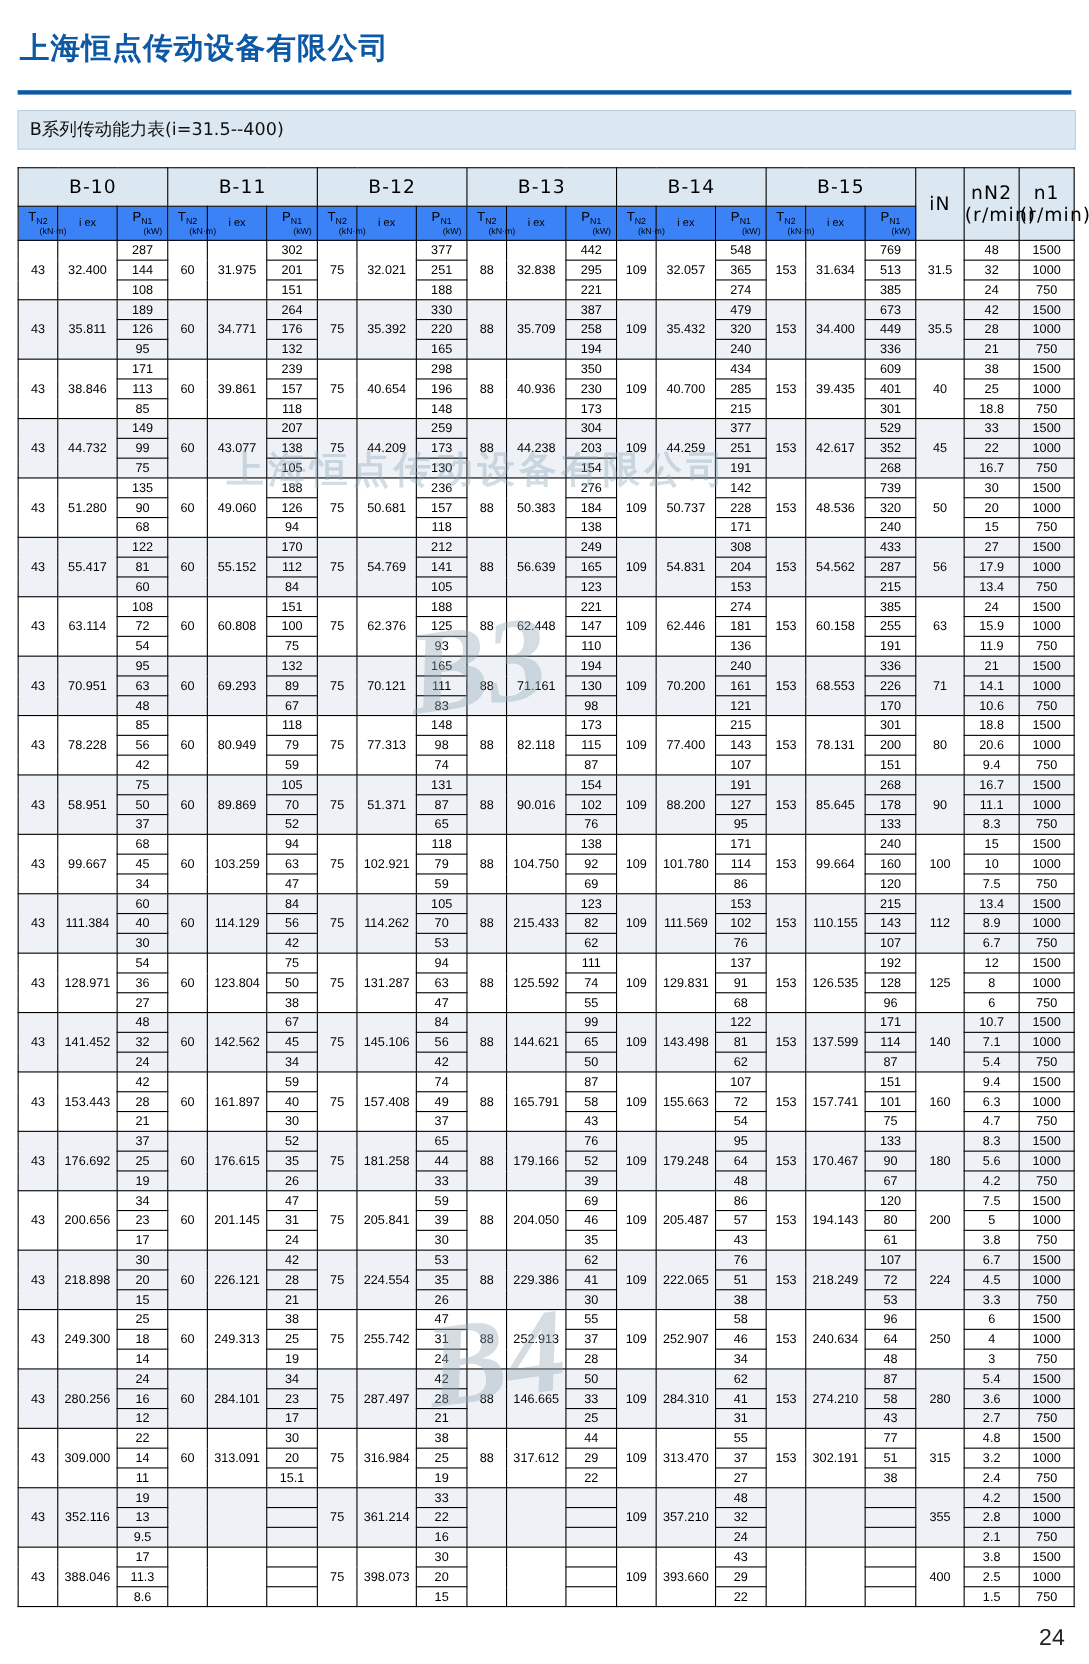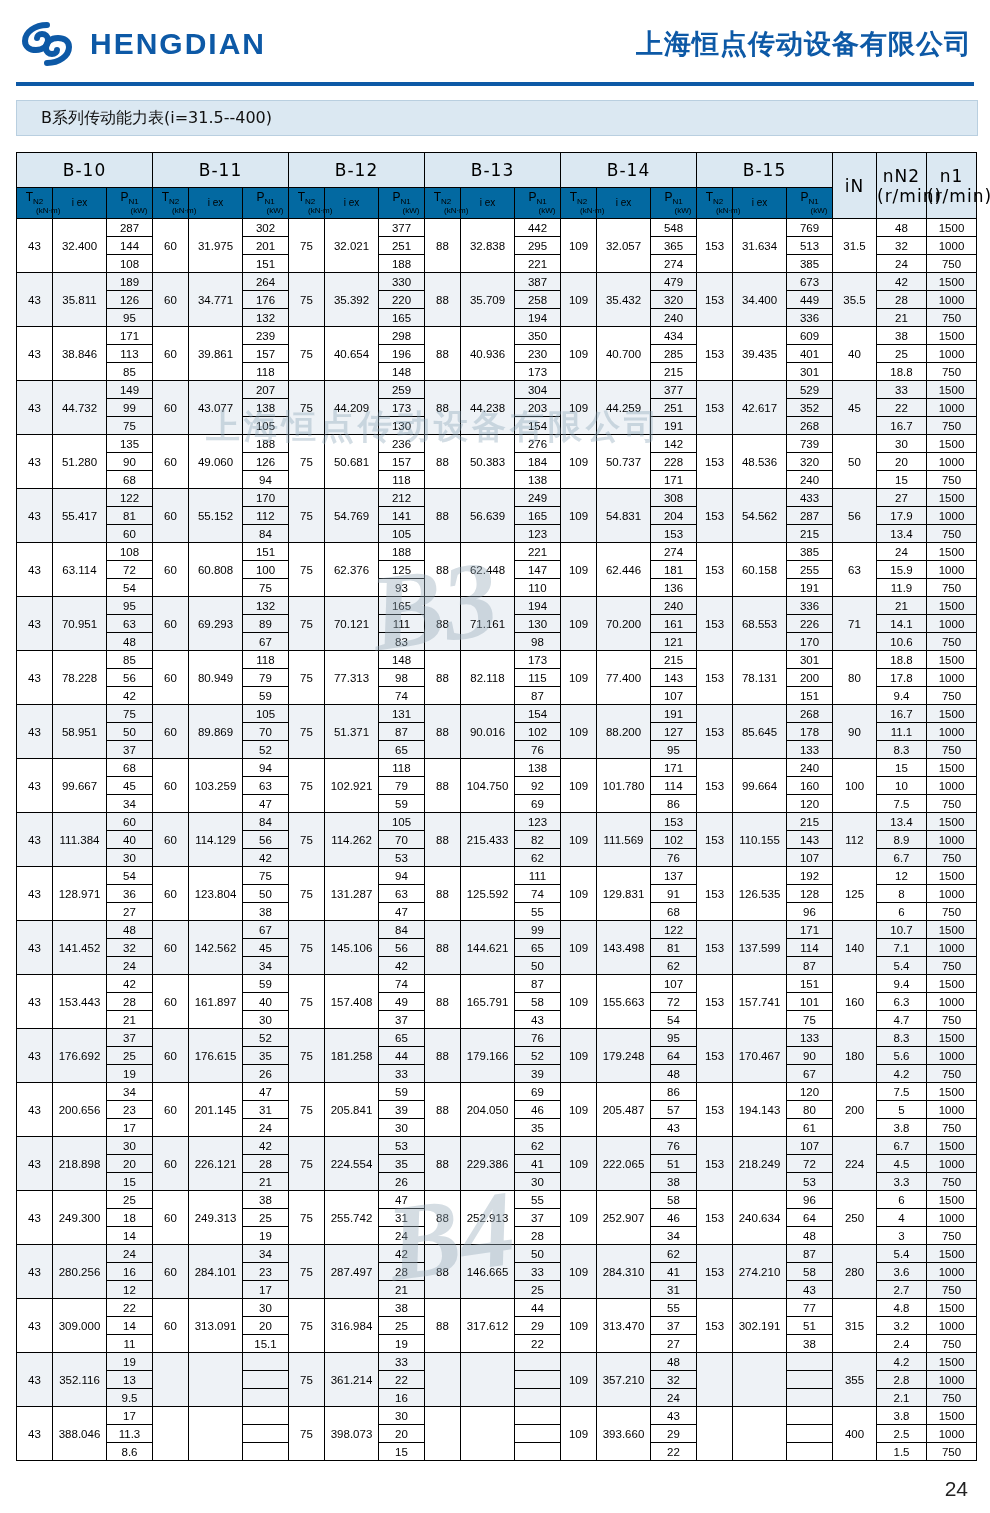--- a/index.html
+++ b/index.html
@@ -54,21 +54,21 @@
     margin: 0 16px;
   }
   
   .title-bar {
     margin: 14px 12px 0 16px;
     background: #dbe8f2;
     border: 1px solid #b9cfe0;
     height: 34px;
     display: flex;
     align-items: center;
-    padding-left: 24px;
+    padding-left: 10px;
     font-size: 16px;
     font-family: "DejaVu Sans", sans-serif;
     color: #111;
   }
   
   .table-wrap {
     margin: 16px 16px 0 16px;
     position: relative;
   }
   table.cap {
@@ -85,21 +85,21 @@
     font-weight: normal;
   }
   .grp-head {
     background: #dbe8f2;
     height: 34px;
     font-size: 17px;
     letter-spacing: 1px;
     font-family: "DejaVu Sans", sans-serif;
   }
   .sub-head {
-    background: #0369a1;
+    background: #3b82f6;
     height: 30px;
     font-size: 10px;
     line-height: 1.05;
   }
   .sub-head .sym {
     font-size: 12px;
   }
   .sub-head .sub {
     font-size: 8px;
     vertical-align: sub;
@@ -150,29 +150,20 @@
     right: 22px;
     bottom: 12px;
     font-size: 21px;
     color: #222;
   }
 </style>
 </head>
 <body>
 
 <div class="header">
-  <div class="brand">
-    <span class="logo-mark">
-      <svg width="58" height="50" viewBox="0 0 58 50" xmlns="http://www.w3.org/2000/svg">
-        <path d="M29 6 C17 6 7 13 7 22 C7 28 12 31 18 31 C25 31 30 27 30 21 C30 17 27 15 24 15 C21 15 19 17 19 19" fill="none" stroke="#0d59a6" stroke-width="6" stroke-linecap="round"></path>
-        <path d="M29 44 C41 44 51 37 51 28 C51 22 46 19 40 19 C33 19 28 23 28 29 C28 33 31 35 34 35 C37 35 39 33 39 31" fill="none" stroke="#0d59a6" stroke-width="6" stroke-linecap="round"></path>
-      </svg>
-    </span>
-    <span class="brand-name">HENGDIAN</span>
-  </div>
   <div class="company-cn">上海恒点传动设备有限公司</div>
 </div>
 <div class="header-rule"></div>
 
 <div class="title-bar">B系列传动能力表(i=31.5--400)</div>
 
 <div class="table-wrap">
   <div class="watermark wm-top">上海恒点传动设备有限公司</div>
   <div class="watermark wm-b3">B3</div>
   <div class="watermark wm-b4">B4</div>
@@ -616,21 +607,21 @@
           <td class="rcell band-a">18.8</td>
           <td class="rcell band-a">1500</td>
         </tr>
         <tr class="rowband band-a">
           <td class="rcell band-a">56</td>
           <td class="rcell band-a">79</td>
           <td class="rcell band-a">98</td>
           <td class="rcell band-a">115</td>
           <td class="rcell band-a">143</td>
           <td class="rcell band-a">200</td>
-          <td class="rcell band-a">17.8</td>
+          <td class="rcell band-a">20.6</td>
           <td class="rcell band-a">1000</td>
         </tr>
         <tr class="rowband band-a">
           <td class="rcell band-a">42</td>
           <td class="rcell band-a">59</td>
           <td class="rcell band-a">74</td>
           <td class="rcell band-a">87</td>
           <td class="rcell band-a">107</td>
           <td class="rcell band-a">151</td>
           <td class="rcell band-a">9.4</td>

